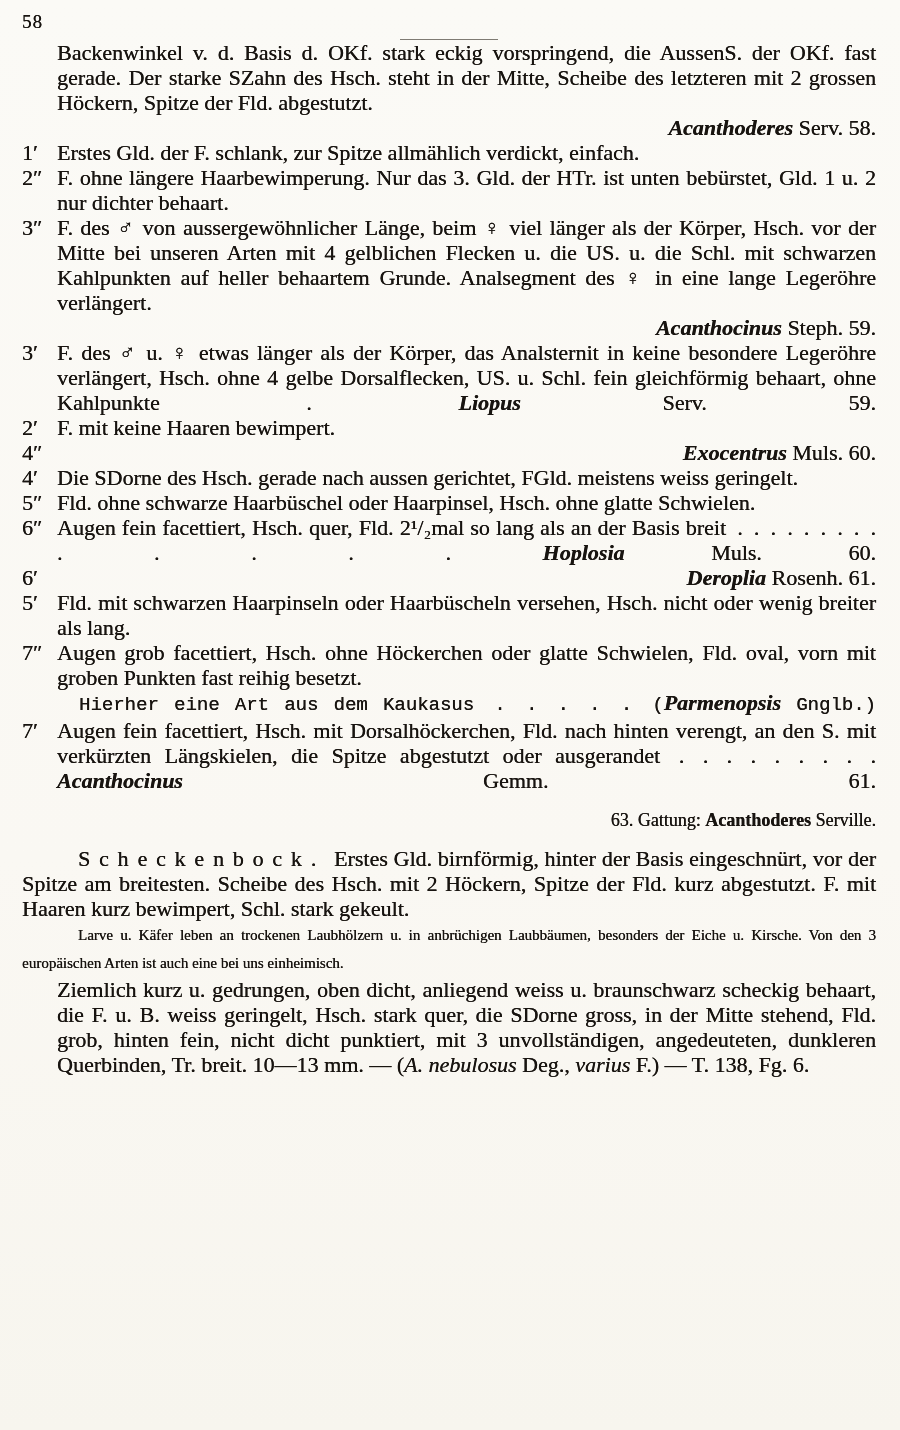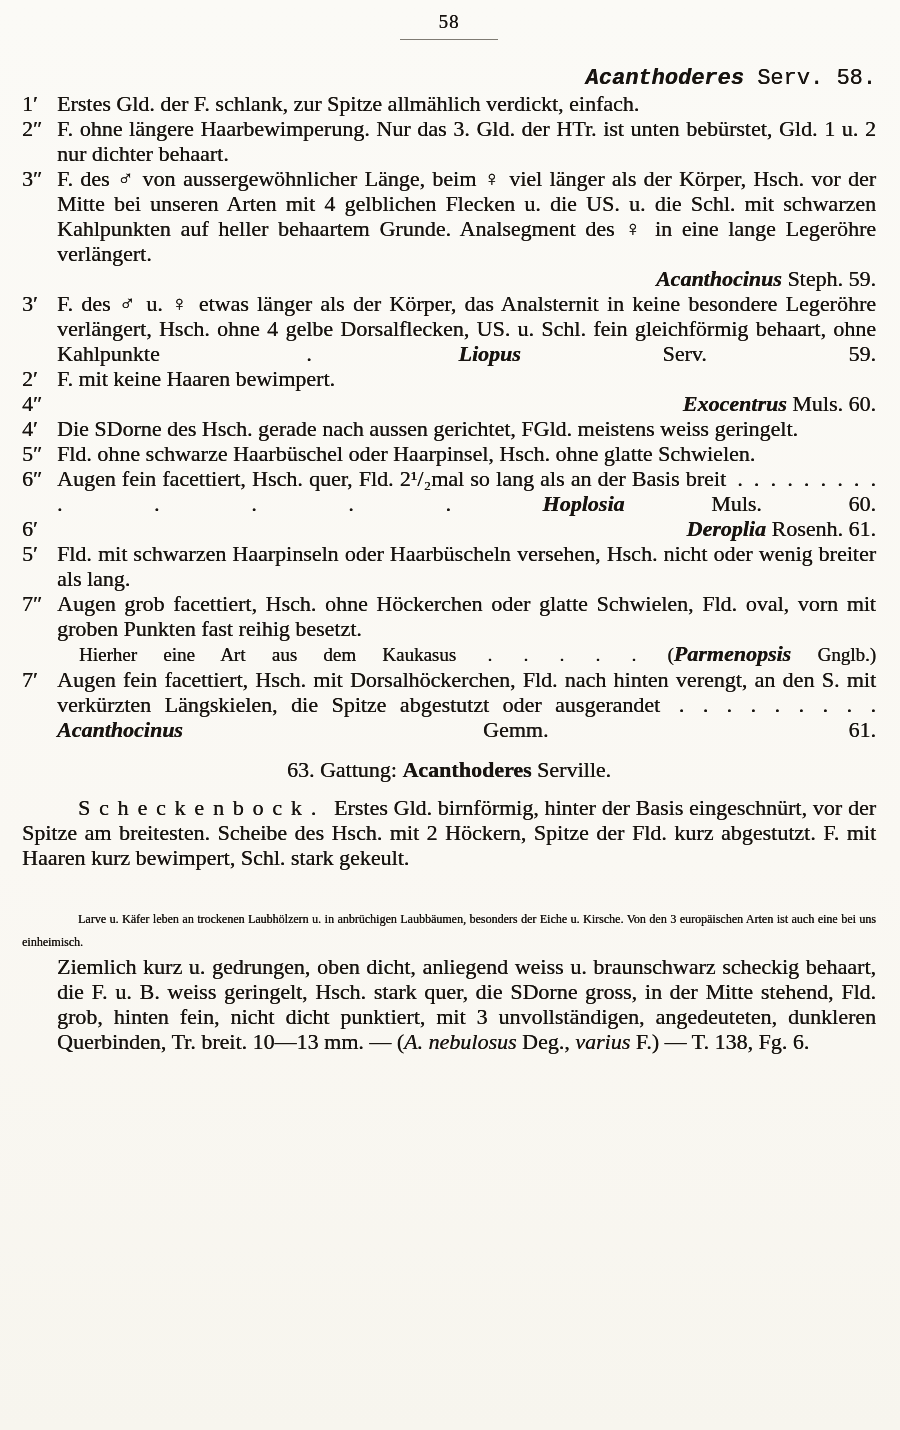--- a/index.html
+++ b/index.html
@@ -9,62 +9,63 @@
     position:relative;
     width:900px; height:1430px;
     background:linear-gradient(180deg,#fbfaf6 0%, #faf8f3 60%, #f7f5ee 100%);
     color:#181410;
     font-family:"Liberation Serif","DejaVu Serif",serif;
     font-size:22px; line-height:25px;
     padding:10px 24px 0 22px;
     overflow:hidden;
     text-shadow:0.25px 0 0 currentColor;
   }
-  .page-head { text-align:center; margin-bottom:26px; }
+  .page-head { }
   .pagenum { font-size:19px; line-height:24px; letter-spacing:1px; }
   .pagenum-rule { width:98px; border-bottom:1.6px solid #7f7b73; margin:5px auto 0; }
 
   .para { text-align:justify; }
   .indent { margin-left:35px; }
   .full { margin-left:0; }
   .ti { text-indent:56px; }
-  .small { font-size:12px; line-height:23px;margin-top:38px; }
+  .small { font-size:15px; line-height:28px; }
 
   .taxon { font-weight:bold; font-style:italic; }
   .taxon-line { text-align:right; text-align-last:right; }
-  .taxon-line.indent { margin-left:35px;font-family:Liberation Mono, monospace; }
+  .taxon-line.indent { margin-left:35px; }
 
   .key { }
   .key-item { display:flex; }
   .key-num { flex:0 0 35px; width:35px; }
   .key-body { flex:1 1 auto; text-align:justify; }
   .key-body.fill-last { text-align-last:justify; }
   .key-note { text-align:justify; text-align-last:justify; padding-left:22px; }
-  .key-note .note-text { font-size:19px; }
+  .key-note .note-text { font-size:19px;font-family:Liberation Mono, monospace; }
   .dots { word-spacing:5px; }
 
-  .heading { font-size:22px; font-weight:normal; text-align:center; margin:15px 0 13px; }
+  .heading { font-size:18px; font-weight:normal; text-align:right; margin:15px 0 13px; }
   .heading .bold { font-weight:bold; }
 
   .sperr { letter-spacing:0.4em; margin-right:9px; }
   .spname { font-style:italic; }
 </style>
 </head>
 <body>
 
 <div class="sheet">
 
   <header class="page-head">
     <div class="pagenum">58</div>
     <div class="pagenum-rule"></div>
   </header>
 
   <main class="col">
 
     <section>
+      <p class="para indent"><span>Backenwinkel v. d. Basis d. OKf. stark eckig vorspringend, die AussenS. der OKf. fast gerade. Der starke SZahn des Hsch. steht in der Mitte, Scheibe des letzteren mit 2 grossen Höckern, Spitze der Fld. abgestutzt.</span></p>
       <div class="taxon-line indent">
         <span class="taxon">Acanthoderes</span>
         <span class="taxon-author">Serv. 58.</span>
       </div>
     </section>
 
     <section class="key">
         <div class="key-item">
           <span class="key-num">1′</span>
           <div class="key-body"><span>Erstes Gld. der F. schlank, zur Spitze allmählich verdickt, einfach.</span></div>

